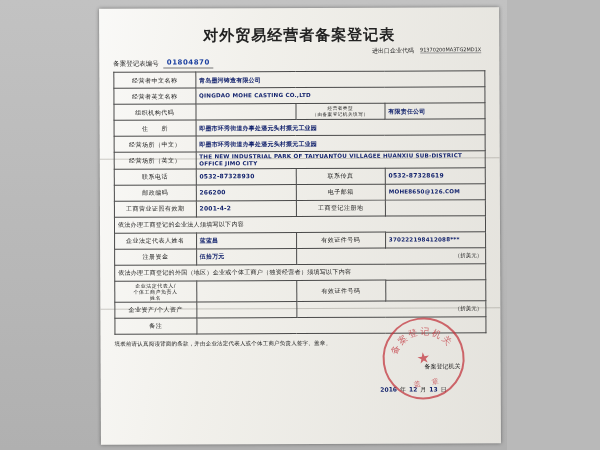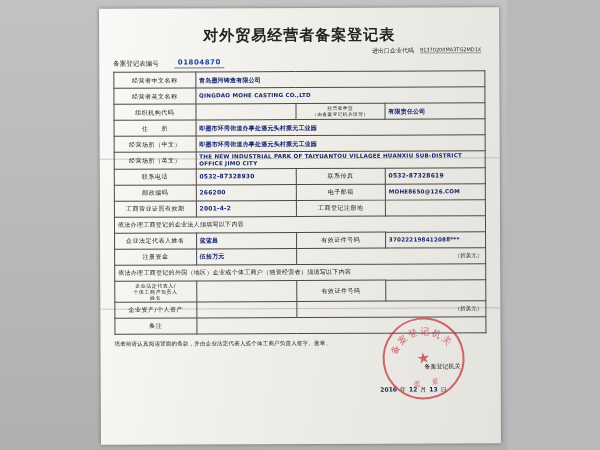--- a/index.html
+++ b/index.html
@@ -71,21 +71,21 @@
     display: flex;
     align-items: flex-end;
     justify-content: space-between;
     margin-top: 3px;
     font-size: 6.5px;
     color: #1f1f1f;
   }
   .regno {
     display: flex;
     align-items: flex-end;
-    gap: 15px;
+    gap: 4px;
   }
   .regno .val {
     color: #1b3fa0;
     font-weight: bold;
     letter-spacing: .5px;
     font-size: 7px;
     border-bottom: 1px solid #777;
     padding: 0 4px 1px 4px;
   }
   table.form {

